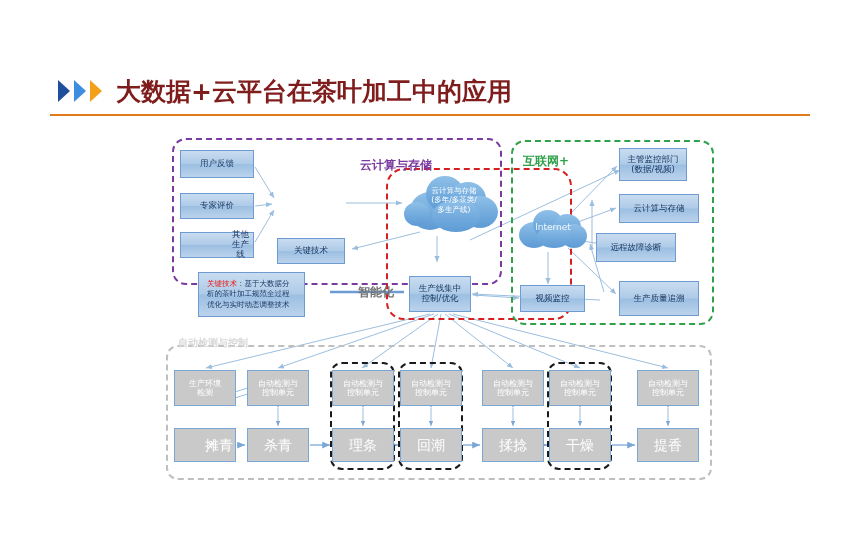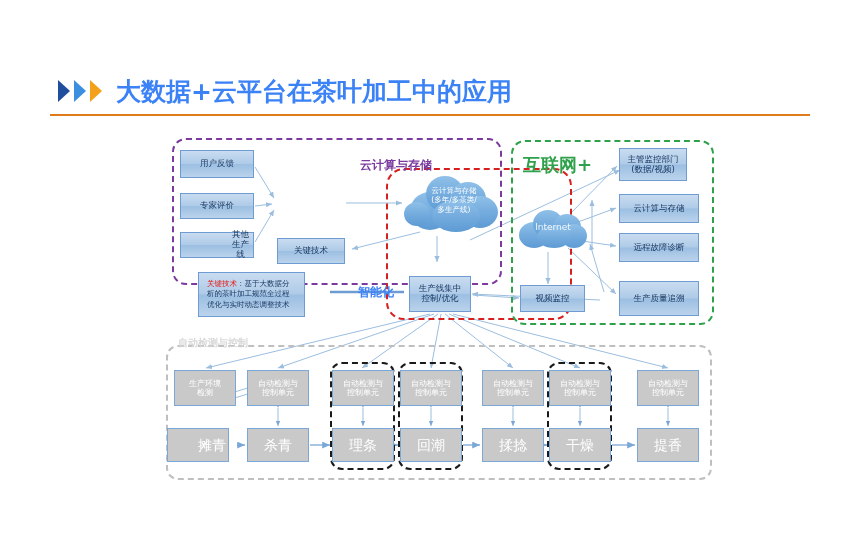--- a/index.html
+++ b/index.html
@@ -12,21 +12,21 @@
 
   
   #title-bar{position:absolute;left:58px;top:72px;width:740px;height:46px;}
   .chev-wrap{position:absolute;left:0;top:8px;width:56px;height:24px;}
   .chev{position:absolute;top:0;width:0;height:0;
         border-top:11px solid transparent;border-bottom:11px solid transparent;}
   #chev1{left:0px;border-left:12px solid #1F4E9C;}
   #chev2{left:16px;border-left:12px solid #3C8FE0;}
   #chev3{left:32px;border-left:12px solid #F3A01B;}
   #page-title{position:absolute;left:58px;top:0px;font-size:25px;font-weight:bold;
-       color:#3b82f6;letter-spacing:0px;white-space:nowrap;line-height:40px;}
+       color:#7f1d1d;letter-spacing:0px;white-space:nowrap;line-height:40px;}
   #title-rule{position:absolute;left:50px;top:114px;width:760px;height:2px;background:#E07B1B;}
 
   
   .bx{position:absolute;box-sizing:border-box;display:flex;align-items:center;
       justify-content:center;text-align:center;line-height:1.15;}
   .bbox{ 
     border:1px solid #6E9BD1;
     background:linear-gradient(to bottom,#C9DCF0 0%,#AFCBE8 48%,#9CBFE2 52%,#BBD3EC 100%);
     color:#16355F;font-size:8.5px;
   }
@@ -41,22 +41,22 @@
   #region-intel{left:386px;top:168px;width:186px;height:152px;border:2px dashed #D62020;border-radius:18px;}
   #region-net{left:511px;top:140px;width:203px;height:185px;border:2px dashed #2FA14A;border-radius:14px;}
   #region-auto{left:166px;top:345px;width:546px;height:135px;border:2px dashed #BFBFBF;border-radius:12px;}
   .dkgroup{position:absolute;box-sizing:border-box;border:2px dashed #1A1A1A;border-radius:12px;}
   #dk1{left:330px;top:362px;width:65px;height:108px;}
   #dk2{left:398px;top:362px;width:65px;height:108px;}
   #dk3{left:547px;top:362px;width:65px;height:108px;}
 
   .region-label{position:absolute;font-size:11.5px;font-weight:bold;white-space:nowrap;}
   #lbl-cloud{left:360px;top:157px;color:#7A3A9E;font-size:12px;}
-  #lbl-intel{left:358px;top:284px;color:#3b82f6;font-size:12px;}
-  #lbl-net{left:523px;top:153px;color:#2FA14A;font-size:18px;}
+  #lbl-intel{left:358px;top:284px;color:#737373;font-size:12px;}
+  #lbl-net{left:523px;top:153px;color:#2FA14A;font-size:12px;}
   #lbl-auto{left:178px;top:336px;color:#D9D9D9;font-size:10px;}
 
   
   #b-user{left:180px;top:150px;width:74px;height:28px;}
   #b-expert{left:180px;top:193px;width:74px;height:26px;}
   #b-other{left:180px;top:232px;width:74px;height:26px;padding-left:47px;}
   #b-iface{left:277px;top:187px;width:68px;height:33px;}
   #b-deep{left:277px;top:238px;width:68px;height:26px;}
   #b-key{left:198px;top:272px;width:107px;height:45px;font-size:7.5px;
       padding:3px 8px;text-align:left;justify-content:flex-end;line-height:1.35;}
@@ -71,30 +71,30 @@
   #cloud-main{left:404px;top:172px;width:100px;height:62px;}
   #cloud-net{left:517px;top:208px;width:72px;height:42px;}
   #cloud-net .cloudtext{font-size:9px;color:#F0F6FC;}
 
   
   #b-central{left:409px;top:276px;width:62px;height:36px;}
 
   
   #b-dept{left:619px;top:148px;width:68px;height:33px;}
   #b-video-remote{left:619px;top:194px;width:80px;height:29px;}
-  #b-fault{left:619px;top:233px;width:80px;height:29px;}
+  #b-fault{left:596px;top:233px;width:80px;height:29px;}
   #b-trace{left:619px;top:281px;width:80px;height:35px;}
   #b-video{left:520px;top:285px;width:65px;height:27px;}
 
   
   .unit{width:62px;height:36px;top:370px;}
   .step{width:62px;height:34px;top:428px;}
   #u0{left:174px;} #u1{left:247px;} #u2{left:332px;} #u3{left:400px;}
   #u4{left:482px;} #u5{left:549px;} #u6{left:637px;}
-  #s0{left:167px;padding-left:28px;} #s1{left:247px;} #s2{left:332px;} #s3{left:400px;}
+  #s0{left:174px;padding-left:28px;} #s1{left:247px;} #s2{left:332px;} #s3{left:400px;}
   #s4{left:482px;} #s5{left:549px;} #s6{left:637px;}
 
   #wires{position:absolute;left:0;top:0;width:855px;height:560px;pointer-events:none;}
 </style>
 </head>
 <body>
 
 <div id="slide">
 
   <div id="title-bar">

